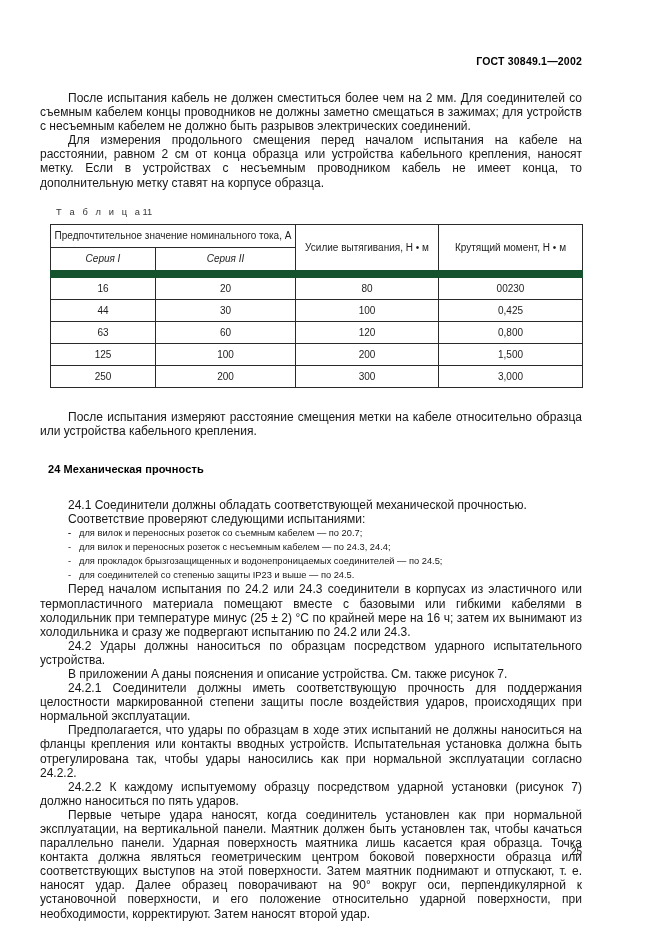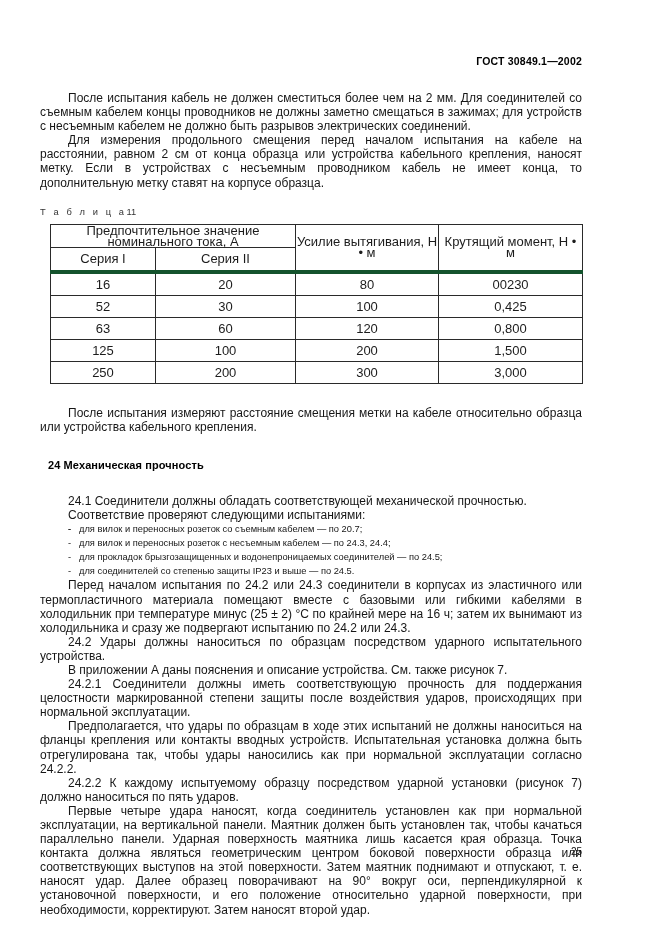--- a/index.html
+++ b/index.html
@@ -49,47 +49,47 @@
     text-justify: inter-word;
     color: #161616;
   }
   p.para.indent { text-indent: 28px; }
   .block { margin-bottom: 0; }
 
   
   .table-caption {
     font-size: 9.3px;
     letter-spacing: 2.6px;
-    margin: 0 0 7px 0;
+    margin: 0 0 7px 16px;
     color: #333;
   }
   .table-caption .tnum { letter-spacing: 0; }
 
   
   table.data-table {
     border-collapse: collapse;
     width: 532px;
     margin: 0 0 0 10px;
     table-layout: fixed;
-    font-size: 13px;
+    font-size: 10px;
     color: #1c1c1c;
   }
   table.data-table td, table.data-table th {
     border: 1px solid #2a2a2a;
     text-align: center;
     vertical-align: middle;
     font-weight: normal;
     padding: 0;
     height: 21px;
     line-height: 11px;
   }
   table.data-table th.hdr-group { height: 22px; }
-  table.data-table th.hdr-sub { height: 22px; }
+  table.data-table th.hdr-sub { height: 22px; font-style: italic; }
   table.data-table th.hdr-tall { height: 44px; }
-  table.data-table tbody tr:first-child td { border-top: 4px solid #14532d; }
+  table.data-table tbody tr:first-child td { border-top: 8px solid #14532d; }
   table.data-table thead th { border-bottom-width: 1px; }
   .col-a { width: 105px; }
   .col-b { width: 140px; }
   .col-c { width: 143px; }
   .col-d { width: 144px; }
 
   
   h2.section-heading {
     font-size: 11px;
     font-weight: bold;
@@ -168,21 +168,21 @@
         </tr>
       </thead>
       <tbody>
         <tr>
           <td>16</td>
           <td>20</td>
           <td>80</td>
           <td>00230</td>
         </tr>
         <tr>
-          <td>52</td>
+          <td>44</td>
           <td>30</td>
           <td>100</td>
           <td>0,425</td>
         </tr>
         <tr>
           <td>63</td>
           <td>60</td>
           <td>120</td>
           <td>0,800</td>
         </tr>

